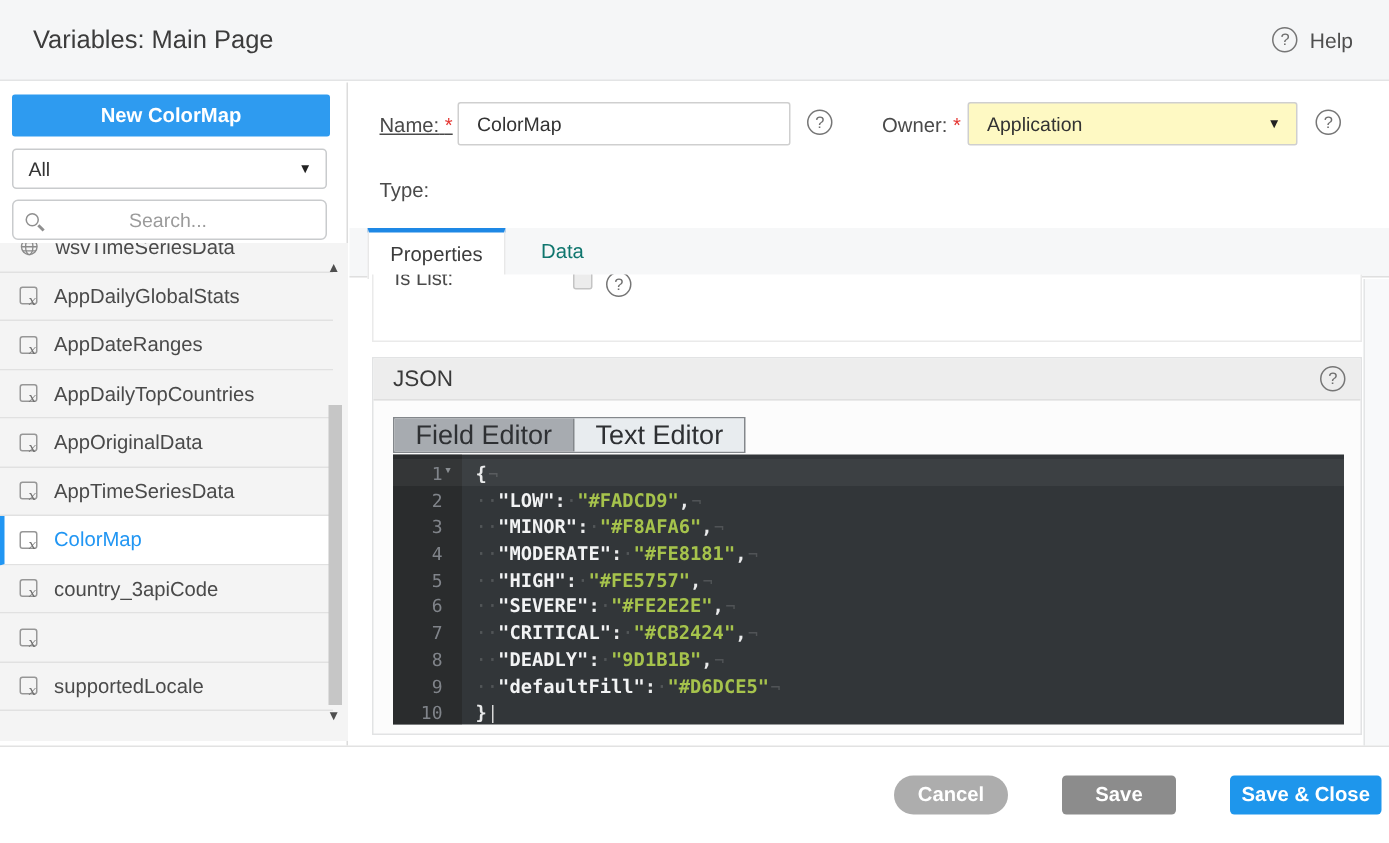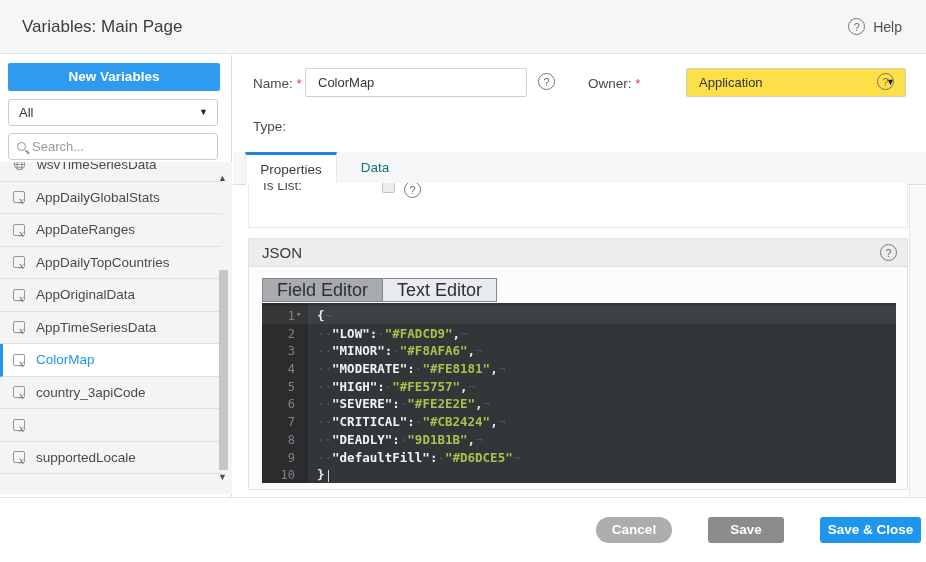--- a/index.html
+++ b/index.html
@@ -11,42 +11,42 @@
   .hdr-title { position:absolute; left:22px; top:17px; font-size:17px; color:#3C3C3C; }
   .hdr-help { position:absolute; right:24px; top:18px; display:flex; align-items:center; gap:8px; font-size:14px; color:#4F4F4F; cursor:pointer; }
   .qmark { width:17px; height:17px; border:1px solid #767676; border-radius:50%; display:inline-flex; align-items:center; justify-content:center; font-size:11px; color:#6F6F6F; background:transparent; flex:none; }
 
   
   .sidebar { position:absolute; left:0; top:55px; width:232px; height:442px; background:#fff; border-right:1px solid #DCDCDC; }
   .btn-new { position:absolute; left:8px; top:8px; width:212px; height:28px; background:#2E9BF0; color:#fff; font-weight:bold; font-size:13.5px; text-align:center; line-height:28px; border-radius:2px; cursor:pointer; }
   .filter { position:absolute; left:8px; top:44px; width:210px; height:27px; border:1px solid #C9CBCD; border-radius:3px; background:#fff; font-size:13px; color:#333; line-height:25px; padding-left:10px; cursor:pointer; }
   .filter .caret { position:absolute; right:9px; top:0; font-size:9px; color:#222; line-height:25px; }
   .search { position:absolute; left:8px; top:78px; width:210px; height:27px; border:1px solid #C9CBCD; border-radius:4px; background:#fff; display:flex; align-items:center; padding-left:8px; gap:6px; }
-  .search input { border:none; outline:none; font-size:13px; color:#444; width:160px; font-family:inherit; background:transparent; }
+  .search input { border:none; outline:none; font-size:13px; color:#444; width:160px; font-family:inherit; background:transparent;text-align:center; }
   .search input::placeholder { color:#9B9B9B; }
   .mag { width:9px; height:9px; border:1.5px solid #8F8F8F; border-radius:50%; position:relative; flex:none; }
   .mag::after { content:""; position:absolute; width:5px; height:1.5px; background:#8F8F8F; transform:rotate(45deg); left:7px; top:8px; }
 
   .vlist { position:absolute; left:0; top:107px; width:232px; height:332px; overflow:hidden; background:#F4F4F4; }
   .vrow { width:222px; height:32.5px; border-bottom:1px solid #E1E1E1; background:#F4F4F4; display:flex; align-items:center; gap:11px; padding-left:13px; font-size:13.5px; color:#4A4A4A; cursor:pointer; }
   .vrow.sel { background:#fff; color:#2196F3; border-left:3px solid #2196F3; padding-left:10px; }
   .vrow:first-child { margin-top:-13px; }
   .vicon { width:12px; height:12px; border:1px solid #979797; border-radius:2px; position:relative; flex:none; background:transparent; }
   .vicon::after { content:"x"; position:absolute; right:0px; bottom:-4px; font-size:9px; font-style:italic; color:#6E6E6E; font-family:"DejaVu Serif",serif; }
   .gicon { width:13px; height:13px; flex:none; display:inline-flex; }
   .sb-up, .sb-down { position:absolute; right:4px; font-size:9px; color:#4F4F4F; cursor:pointer; }
   .sb-up { top:118px; } .sb-down { top:417px; }
   .sb-thumb { position:absolute; right:3px; top:215px; width:9px; height:200px; background:#C6C6C6; cursor:pointer; }
 
   
   .main { position:absolute; left:233px; top:55px; width:693px; height:442px; background:#fff; }
   .lbl { position:absolute; font-size:13.5px; color:#4A4A4A; }
   .req { color:#E53935; }
   .tin { position:absolute; height:29px; border:1px solid #CFCFCF; border-radius:2px; background:#fff; font-size:13px; color:#333; font-family:inherit; padding-left:12px; outline:none; }
-  .selbox { position:absolute; height:29px; border:1px solid #CFCFCF; border-radius:2px; background:#fde047; font-size:13px; color:#333; line-height:27px; padding-left:12px; cursor:pointer;margin-left:41px; }
+  .selbox { position:absolute; height:29px; border:1px solid #CFCFCF; border-radius:2px; background:#fef9c3; font-size:13px; color:#333; line-height:27px; padding-left:12px; cursor:pointer; }
   .selbox .caret { position:absolute; right:10px; top:0; font-size:9px; color:#222; line-height:27px; }
   .qpos { position:absolute; cursor:pointer; }
   .typeval { position:absolute; font-size:13.5px; color:#333; font-weight:bold;margin-top:38px; }
 
   
   .tabbar { position:absolute; left:0; top:97px; width:693px; height:33px; background:#F6F7F8; border-bottom:1px solid #DFDFDF; }
   .tab { position:absolute; top:0; height:33px; text-align:center; font-size:13.5px; color:#0f766e; line-height:31px; cursor:pointer; }
   .tab.active { background:#fff; border-top:3px solid #1E88E5; border-left:1px solid #E8E8E8; border-right:1px solid #E8E8E8; color:#3C3C3C; height:34px; line-height:29px; }
   .tab-props { left:12px; width:92px; }
   .tab-data { left:104px; width:76px; }
@@ -98,21 +98,21 @@
 
   <div class="hdr">
     <div class="hdr-title">Variables: Main Page</div>
     <div class="hdr-help">
       <span class="qmark">?</span>
       <span>Help</span>
     </div>
   </div>
 
   <div class="sidebar">
-    <div class="btn-new">New Variables</div>
+    <div class="btn-new">New ColorMap</div>
     <div class="filter">
       <span>All</span>
       <span class="caret">▼</span>
     </div>
     <div class="search">
       <span class="mag"></span>
       <input type="text" placeholder="Search..." style="">
     </div>
     <div class="vlist" id="var-list">
         <div class="vrow">
@@ -161,21 +161,21 @@
           <span class="vlabel">supportedLocale</span>
         </div>
       </div>
     <div class="sb-up">▲</div>
     <div class="sb-thumb"></div>
     <div class="sb-down">▼</div>
   </div>
 
   <div class="main">
 
-    <div class="lbl" style="left:20px; top:21px;">
+    <div class="lbl" style="left:20px; top:21px;text-decoration:underline;">
       <span>Name:</span> <span class="req">*</span>
     </div>
     <input class="tin" style="left: 72px; top: 13px; width: 222px;" value="ColorMap">
     <span class="qmark qpos" style="left:305px; top:18px;">?</span>
 
     <div class="lbl" style="left:355px; top:21px;">
       <span>Owner:</span> <span class="req">*</span>
     </div>
     <div class="selbox" style="left:412px; top:13px; width:220px;">
       <span>Application</span>

